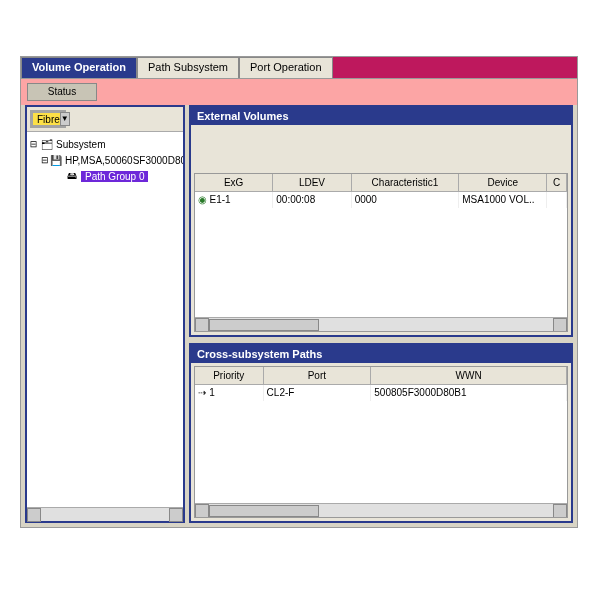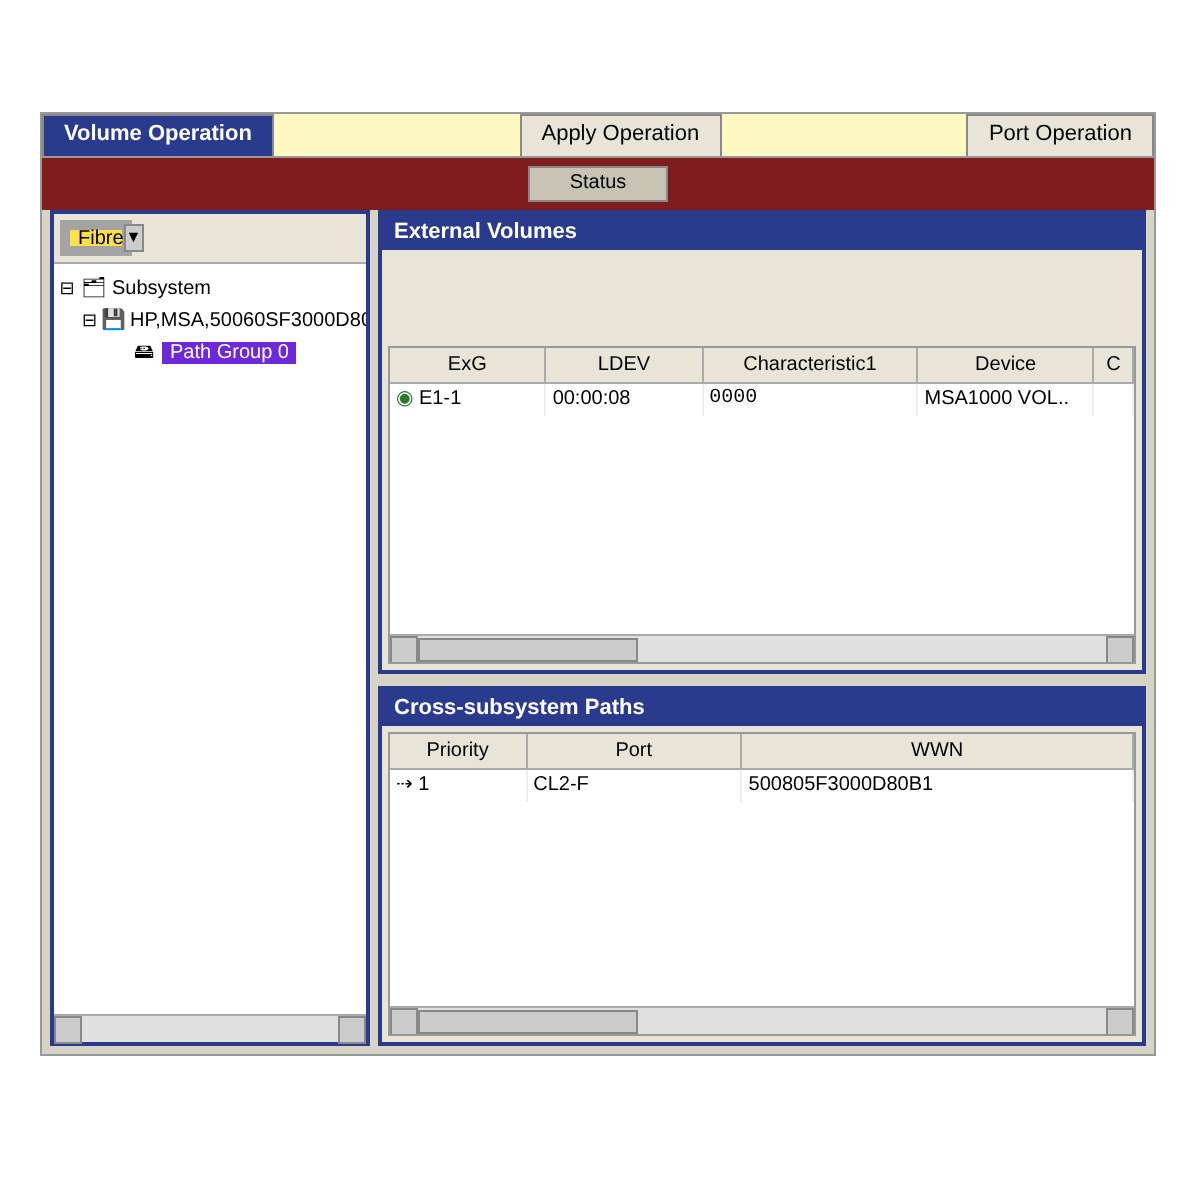--- a/index.html
+++ b/index.html
@@ -20,45 +20,44 @@
     width: 558px;
     height: 472px;
     background: #d8d4c5;
     border: 1px solid #999;
     display: flex;
     flex-direction: column;
   }
   .tabs {
     display: flex;
     height: 22px;
-    background: #fef9c3;
+    background: #be185d;
     border-bottom: 1px solid #999;
-    justify-content: space-between;
   }
   .tab {
     padding: 3px 10px;
     font-size: 11px;
     border: 1px solid #888;
     border-bottom: none;
     background: #e8e4d8;
     color: #000;
     margin-right: 0;
     cursor: pointer;
     white-space: nowrap;
   }
   .tab.active {
     background: #2a3a8c;
     color: #fff;
     font-weight: bold;
   }
   .status-row {
     display: flex;
-    justify-content: center;
+    justify-content: flex-start;
     padding: 4px 6px;
-    background: #7f1d1d;
+    background: #fca5a5;
   }
   .status-btn {
     width: 70px;
     height: 18px;
     background: #c8c4b5;
     border: 1px solid #888;
     font-size: 10px;
     text-align: center;
     line-height: 16px;
     cursor: pointer;
@@ -79,21 +78,21 @@
   }
   .sidebar-top {
     padding: 3px;
     background: #e8e4d8;
     border-bottom: 1px solid #aaa;
   }
   .dropdown {
     width: 36px;
     height: 18px;
     font-size: 10px;
-    border: 5px solid #a3a3a3;
+    border: 3px solid #a3a3a3;
     background: #fde047;
     display: flex;
     align-items: center;
     justify-content: space-between;
     padding: 0 2px 0 4px;
     cursor: pointer;
   }
   .dd-arrow {
     width: 12px;
     height: 14px;
@@ -258,21 +257,21 @@
   }
   .globe { color: #2a7a2a; }
 </style>
 </head>
 <body>
 
 <div class="app">
 
   <div class="tabs">
     <div class="tab active">Volume Operation</div>
-    <div class="tab">Apply Operation</div>
+    <div class="tab">Path Subsystem</div>
     <div class="tab">Port Operation</div>
   </div>
 
   <div class="status-row">
     <div class="status-btn">Status</div>
   </div>
 
   <div class="body">
 
     <div class="sidebar">
@@ -311,21 +310,21 @@
               <div class="th" style="width:80px;">ExG</div>
               <div class="th" style="width:80px;">LDEV</div>
               <div class="th" style="width:110px;">Characteristic1</div>
               <div class="th" style="width:90px;">Device</div>
               <div class="th" style="width:20px;">C</div>
             </div>
             <div class="tbody">
               <div class="tr">
                 <div class="td" style="width:80px;"><span class="globe">◉</span> <span>E1-1</span></div>
                 <div class="td" style="width:80px;">00:00:08</div>
-                <div class="td" style="width:110px;font-family:Liberation Mono, monospace;">0000</div>
+                <div class="td" style="width:110px;">0000</div>
                 <div class="td" style="width:90px;">MSA1000 VOL..</div>
                 <div class="td" style="width:20px;"></div>
               </div>
             </div>
             <div class="hscroll">
                 <div class="hscroll-thumb"></div>
               </div>
           </div>
         </div>
       </div>

